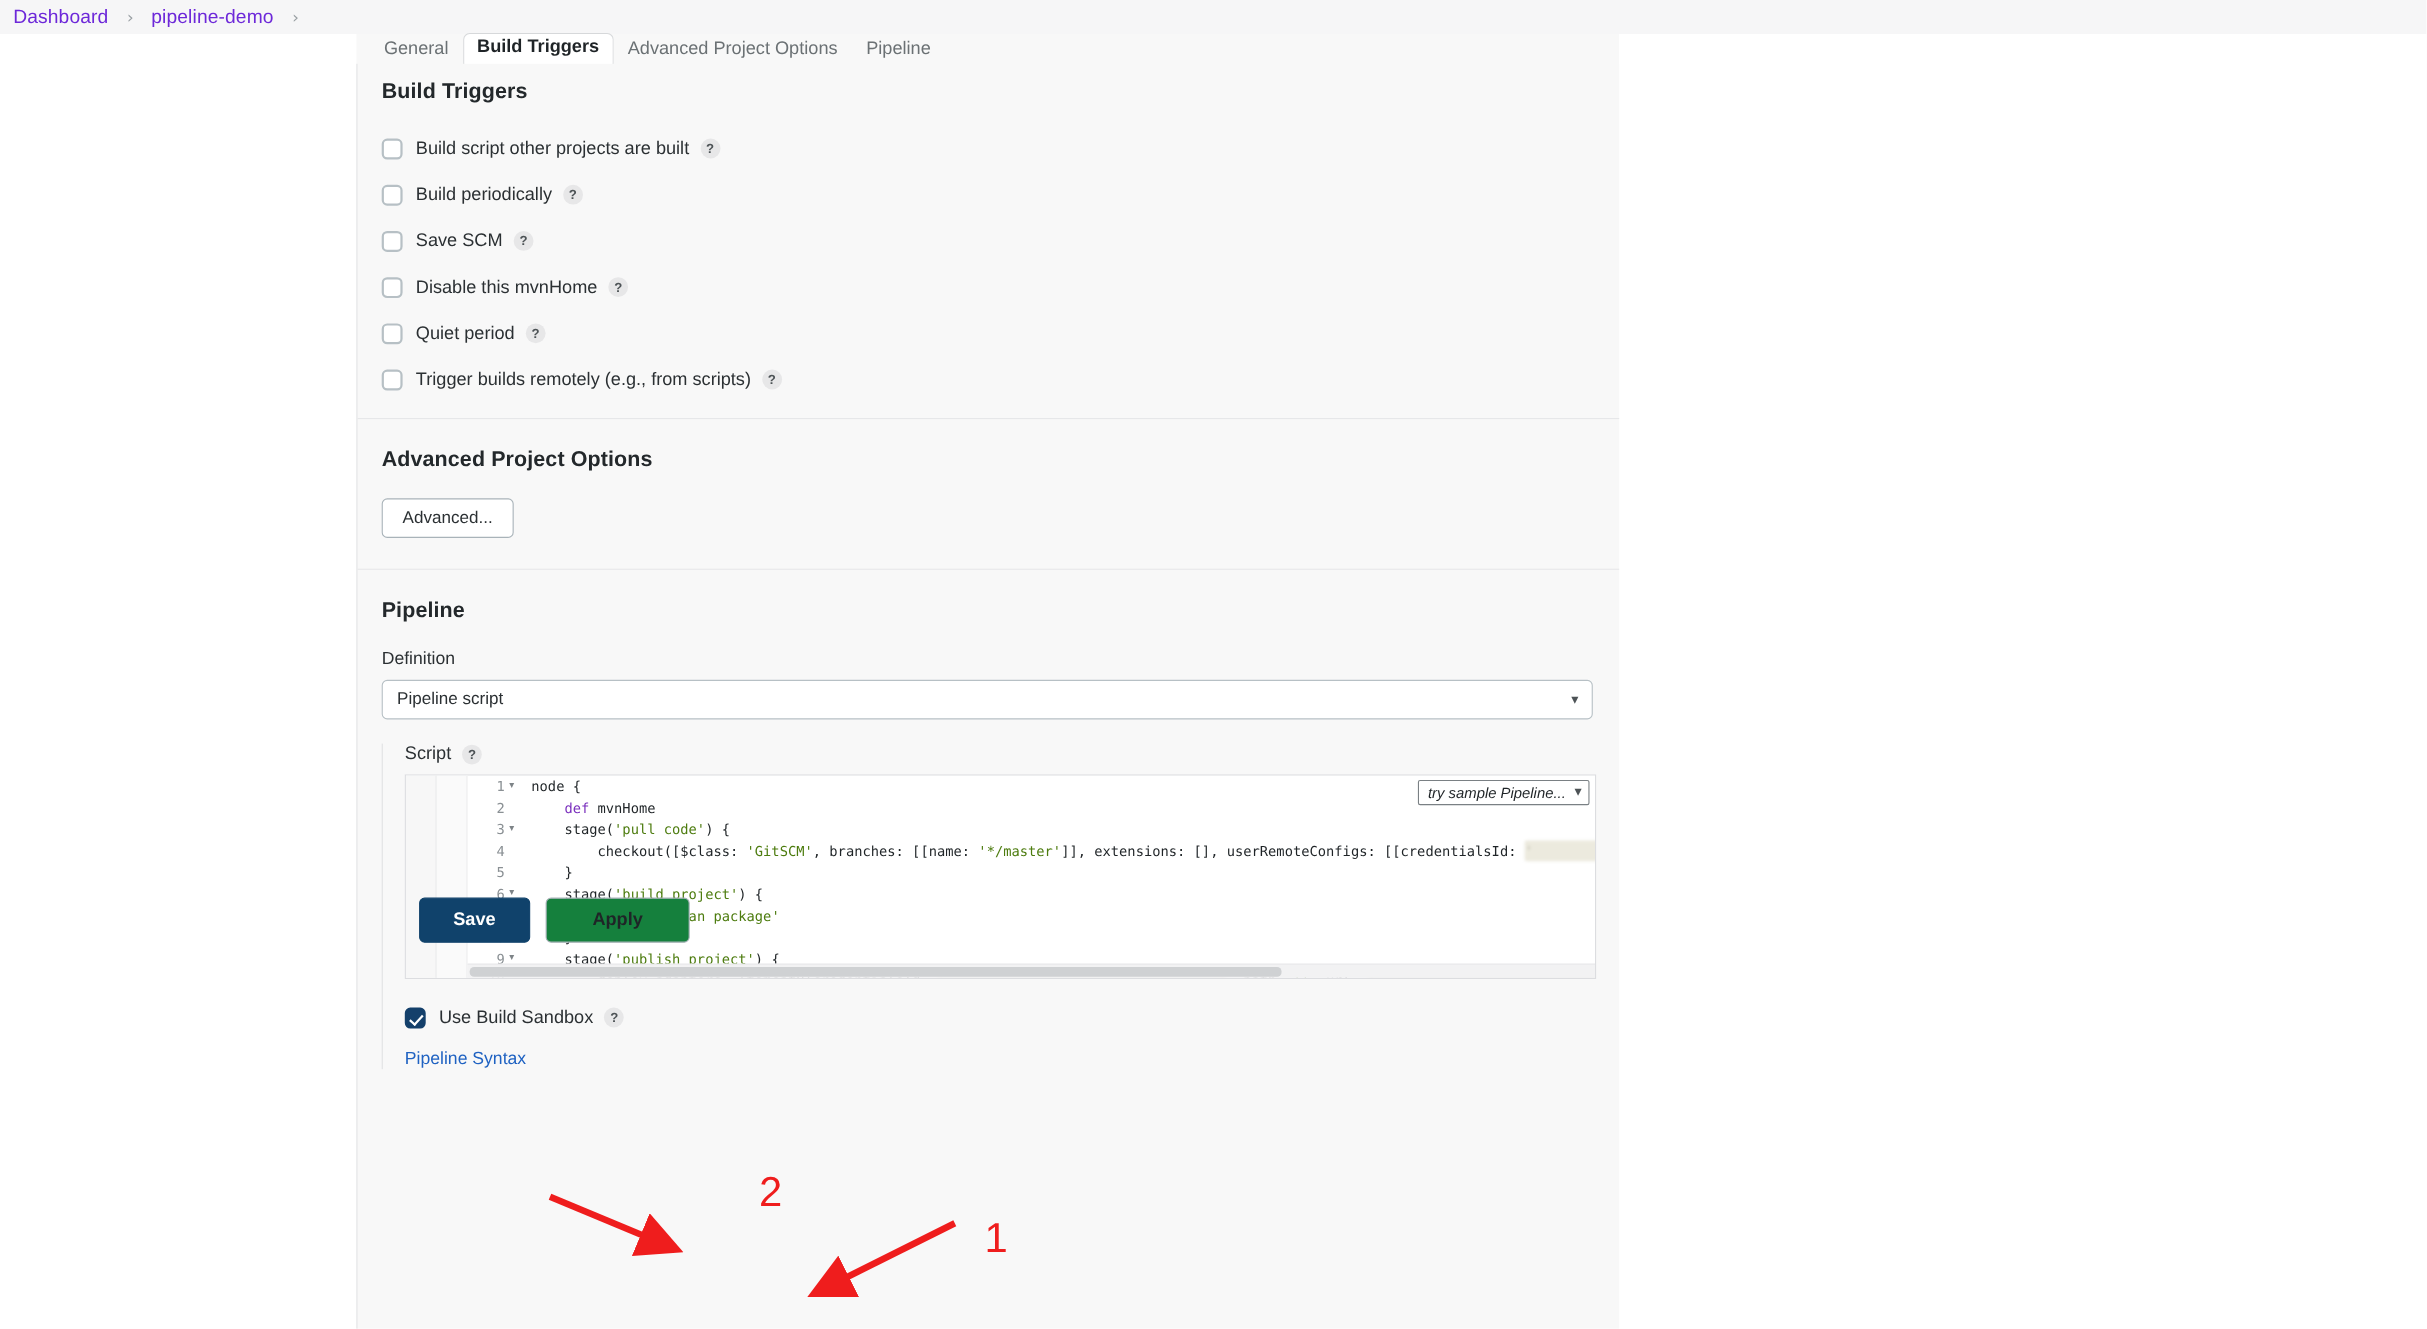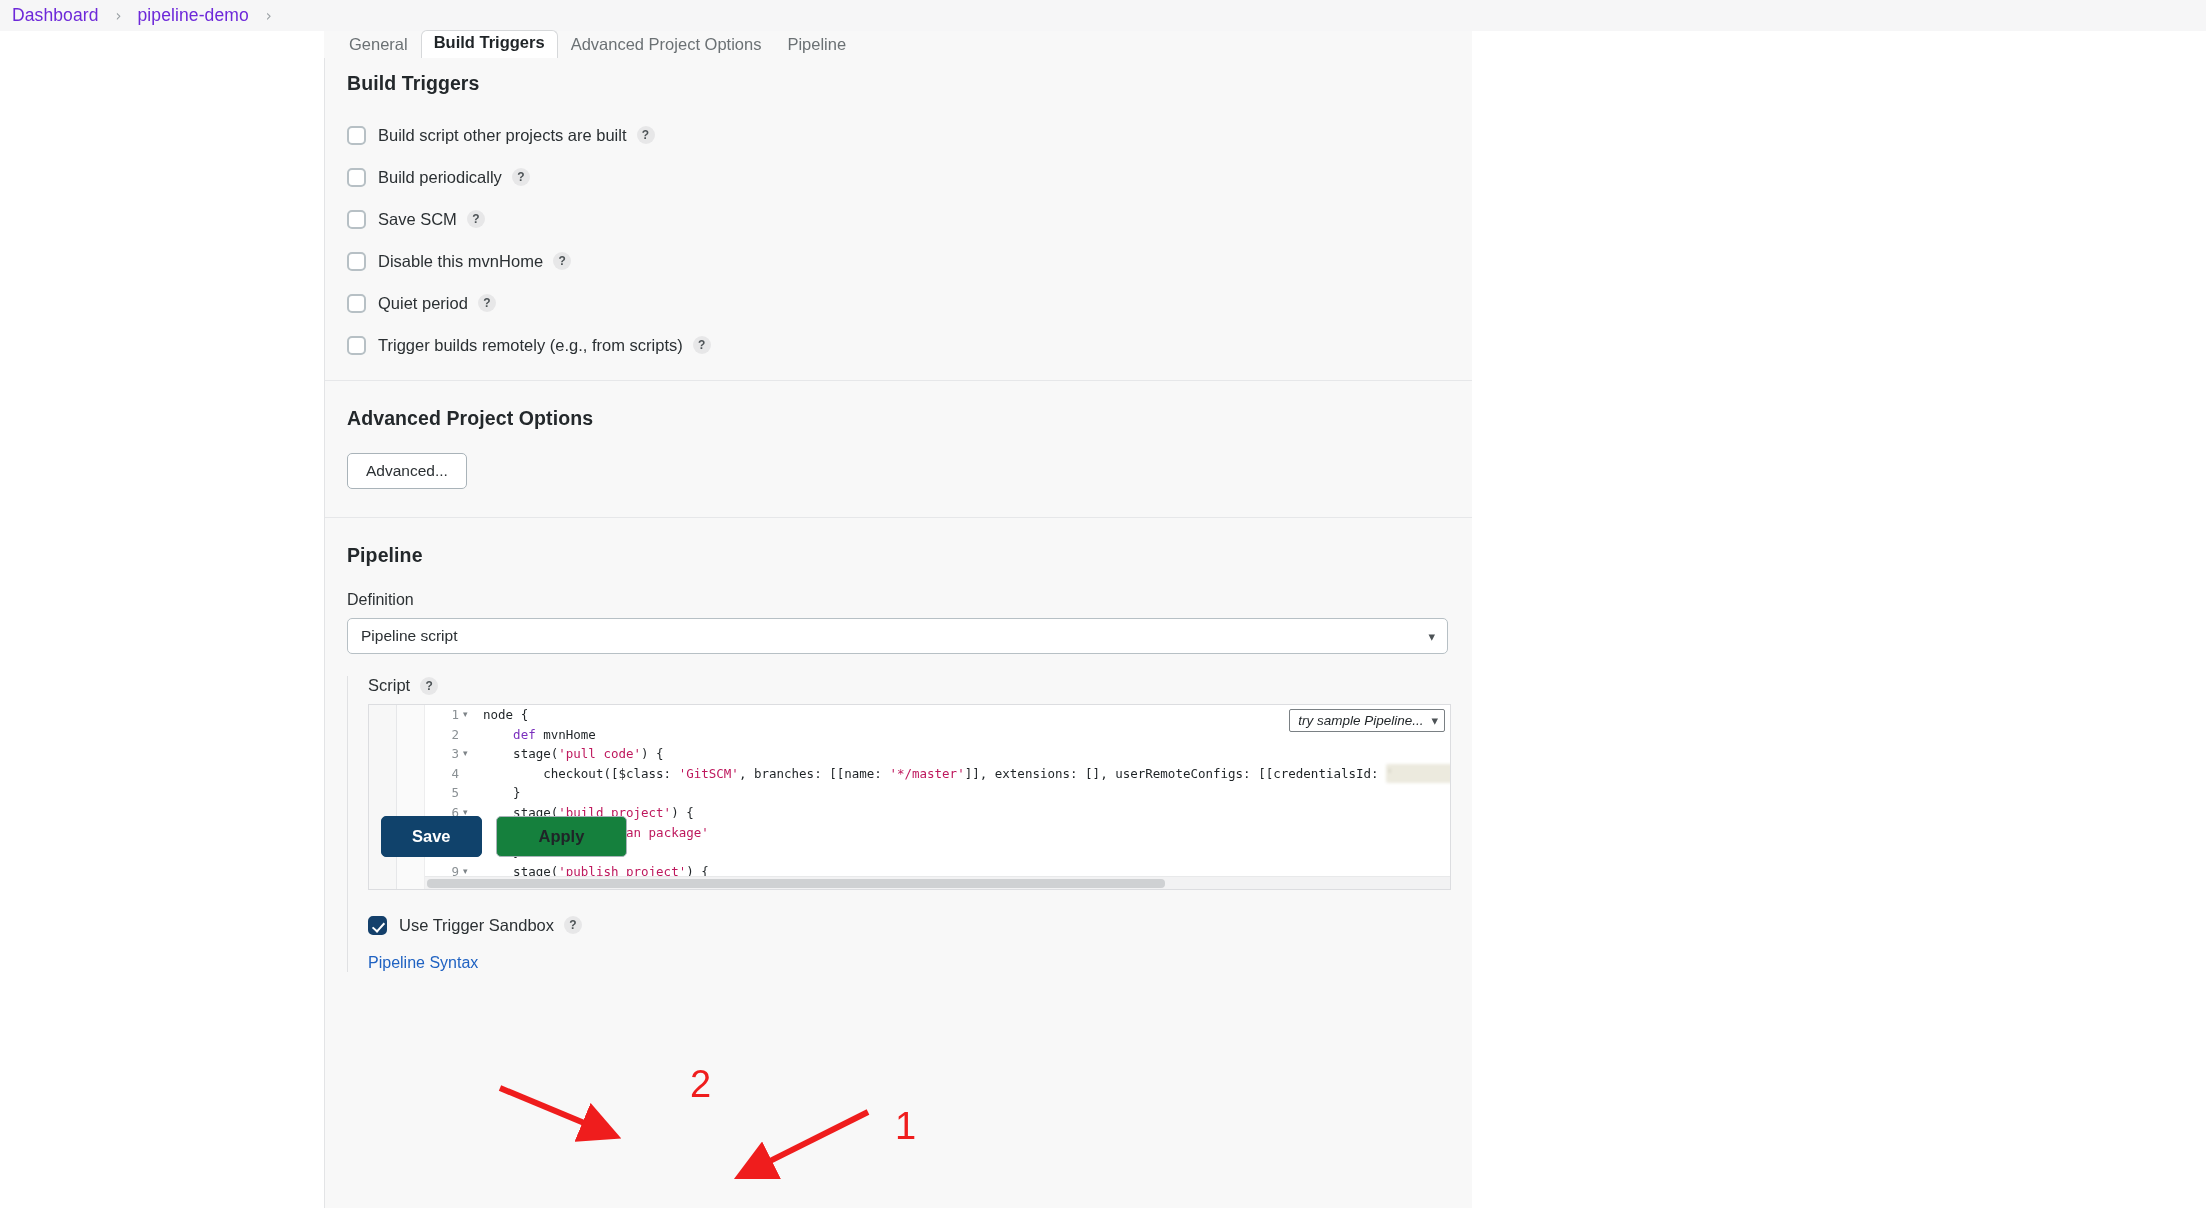--- a/index.html
+++ b/index.html
@@ -164,21 +164,21 @@
   .code-line { position: relative; height: 19.6px; white-space: pre; padding-left: 58px; }
   .ln {
     position: absolute; left: 0; top: 0; width: 34px;
     text-align: right; color: #8a9094; font-size: 12.5px;
   }
   .fold {
     position: absolute; left: 38px; top: 0; width: 10px;
     color: #7d8387; font-size: 9px; font-family:"DejaVu Sans", sans-serif;
   }
   .tok-kw { color: #7a2fbd; }
-  .tok-str { color: #be185d; }
+  .tok-str { color: #4d7c0f; }
   .redact {
     display: inline-block; background: #eceade;
     color: rgba(120,118,100,.38); border-radius: 2px;
     filter: blur(1.6px);
   }
 
   .editor-scrollbar {
     position: absolute; left: 56px; bottom: 0; height: 13px; right: 0;
     background: #f2f2f3; border-top: 1px solid #e8e9ea;
   }
@@ -324,21 +324,21 @@
             <i></i>
           </div>
         <div class="sample-select">
           <span>try sample Pipeline...</span>
           <span class="chev">▾</span>
         </div>
       </div>
 
       <div class="cb-row" style="margin-top:22px;">
         <div class="cbox checked"></div>
-        <span class="cb-label">Use Trigger Sandbox</span>
+        <span class="cb-label">Use Build Sandbox</span>
         <span class="help-badge">?</span>
       </div>
 
       <div style="margin-top:16px;">
         <a class="link" href="#">Pipeline Syntax</a>
       </div>
     </div>
 
     <div style="position:absolute; left:24px; top:758px; display:flex; gap:14px;margin-left:32px;">
       <button class="btn btn-save">Save</button>

